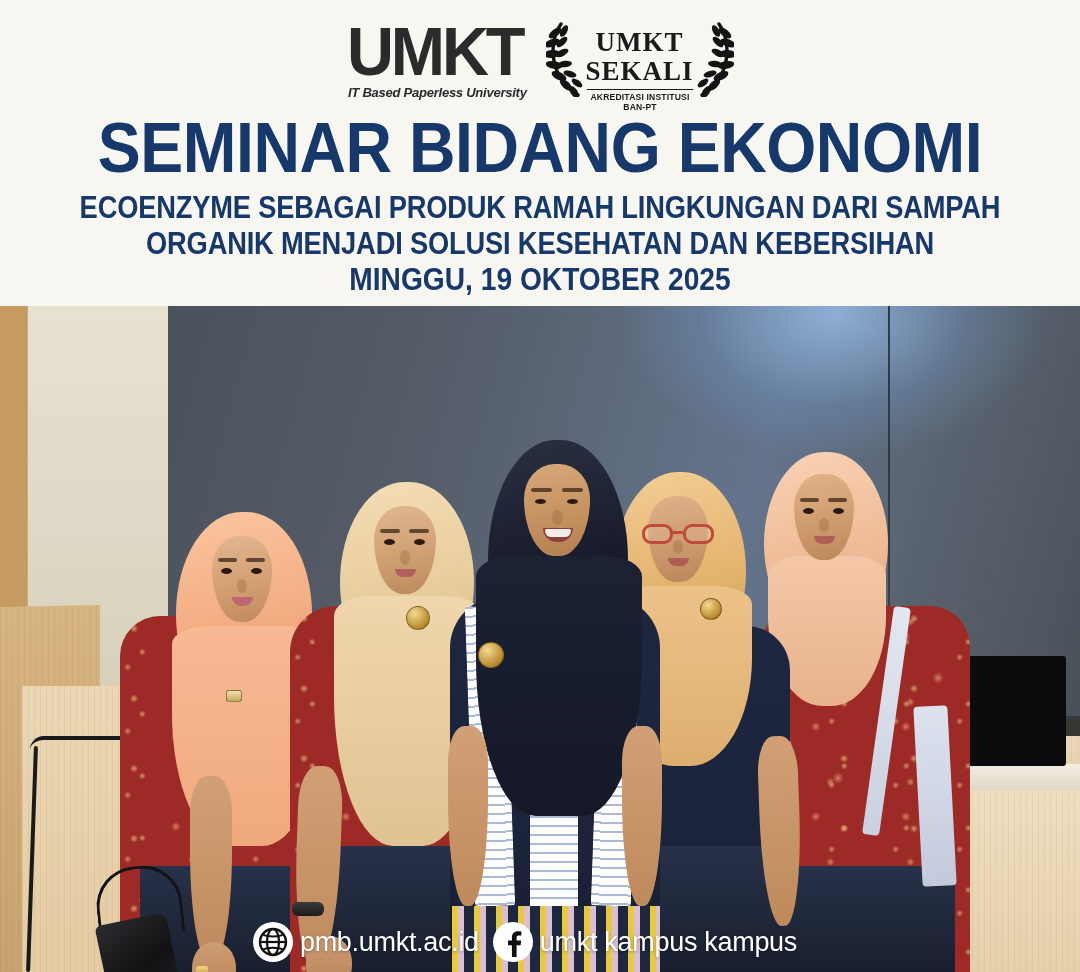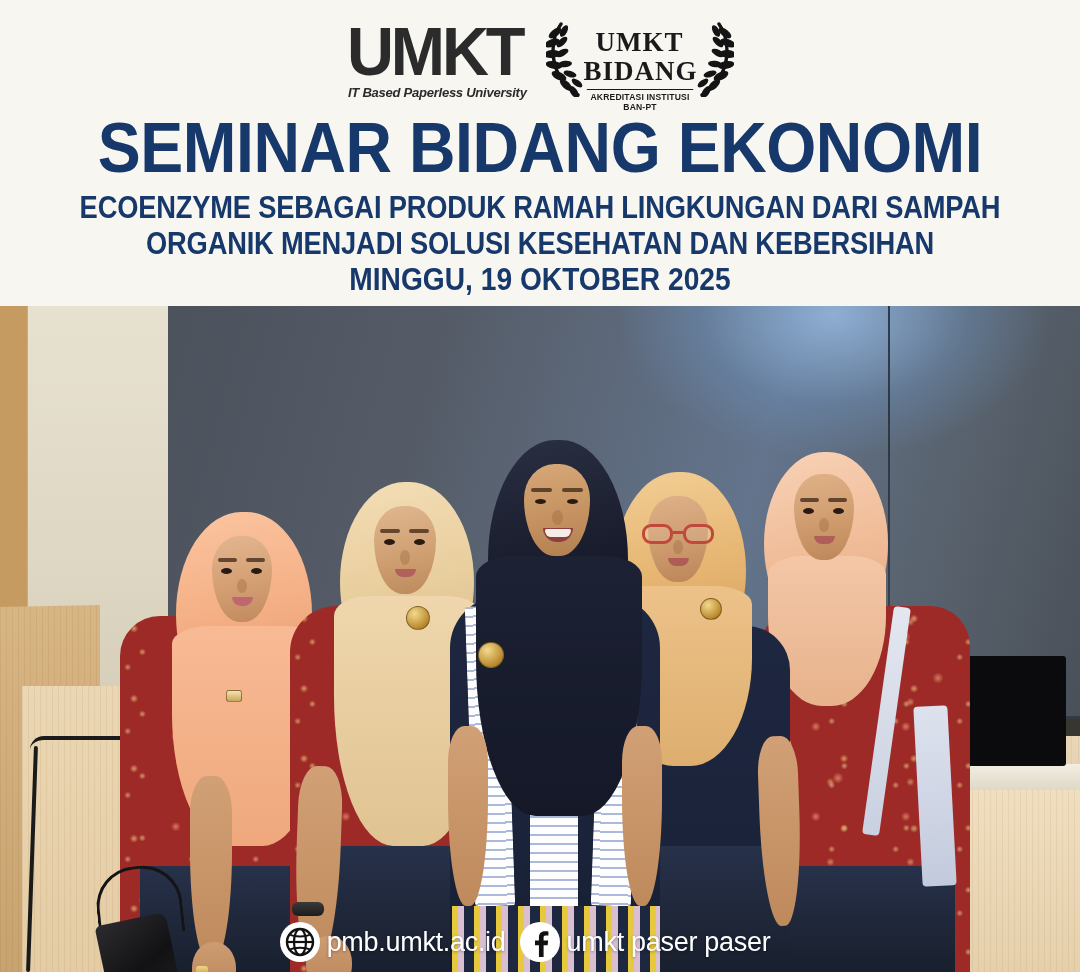--- a/index.html
+++ b/index.html
@@ -386,21 +386,21 @@
             <ellipse cx="18" cy="10" rx="6.4" ry="3.2" transform="rotate(-62 18 10)"></ellipse>
             <ellipse cx="16" cy="21" rx="6.8" ry="3.2" transform="rotate(-44 16 21)"></ellipse>
             <ellipse cx="16" cy="32" rx="7" ry="3.2" transform="rotate(-26 16 32)"></ellipse>
             <ellipse cx="19" cy="43" rx="7" ry="3.2" transform="rotate(-6 19 43)"></ellipse>
             <ellipse cx="24" cy="53" rx="6.6" ry="3.1" transform="rotate(16 24 53)"></ellipse>
             <ellipse cx="31" cy="62" rx="6.2" ry="3" transform="rotate(36 31 62)"></ellipse>
           </g>
         </svg>
         <div class="baik-text">
           <div class="baik-1">UMKT</div>
-          <div class="baik-2">BIDANG</div>
+          <div class="baik-2">SEKALI</div>
           <div class="baik-3">AKREDITASI INSTITUSI BAN-PT</div>
         </div>
       </div>
 
     </div>
 
     <div class="title-main">SEMINAR BIDANG EKONOMI</div>
     <div class="title-sub">ECOENZYME SEBAGAI PRODUK RAMAH LINGKUNGAN DARI SAMPAH</div>
     <div class="title-sub" style="top:226px;">ORGANIK MENJADI SOLUSI KESEHATAN DAN KEBERSIHAN</div>
     <div class="title-date">MINGGU, 19 OKTOBER 2025</div>
@@ -577,19 +577,19 @@
         <div class="social-tx">pmb.umkt.ac.id</div>
       </div>
 
 
       <div class="social-item">
         <div class="social-ic">
           <svg width="32" height="32" viewBox="0 0 32 32">
             <path d="M19.6 31V19.2h4l.6-4.6h-4.6v-2.9c0-1.34.37-2.25 2.29-2.25H24.4V5.4c-.42-.06-1.87-.18-3.55-.18-3.52 0-5.92 2.15-5.92 6.08v3.3H11v4.6h3.93V31z" fill="#111"></path>
           </svg>
         </div>
-        <div class="social-tx">umkt paser paser</div>
+        <div class="social-tx">umkt kampus kampus</div>
       </div>
 
 
     </div>
   </div>
 </div>
 
 </body></html>

